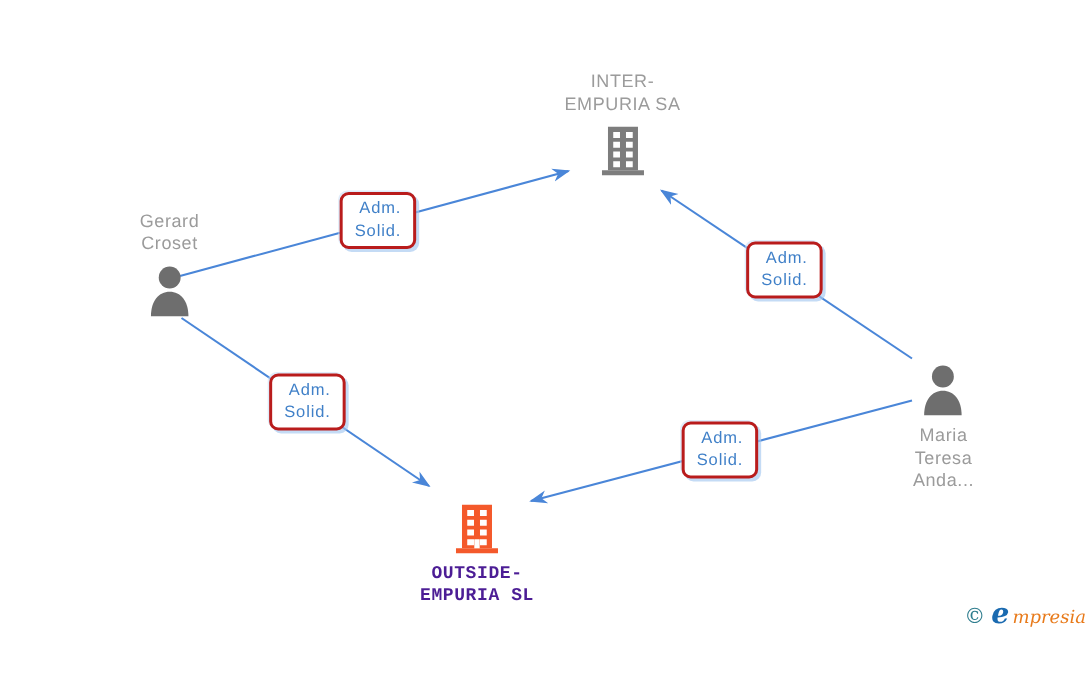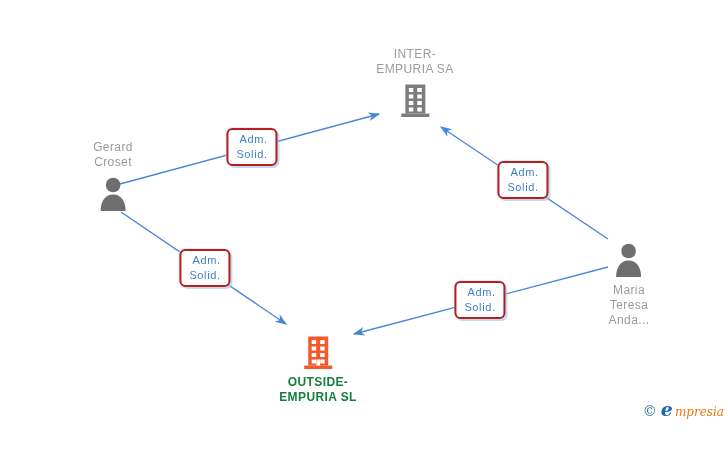--- a/index.html
+++ b/index.html
@@ -10,21 +10,21 @@
   #edge-layer{position:absolute;left:0;top:0;width:728px;height:450px;}
   .edge{stroke-width:1.4;fill:none;}
   .node{
     position:absolute;display:flex;flex-direction:column;align-items:center;
     transform:translateX(-50%);cursor:pointer;
   }
   .node-label{
     white-space:pre-line;text-align:center;font-size:12px;line-height:15px;
     letter-spacing:.4px;color:#9b9b9b;
   }
-  .node-label.strong{color:#15803d;font-weight:bold;}
+  .node-label.strong{color:#4c1d95;font-weight:bold;font-family:Liberation Mono, monospace;}
   .node-icon{display:block;}
   .icon-gap-below{margin-top:7px;}
   .icon-gap-above{margin-top:6px;}
   .edge-label{
     position:absolute;transform:translate(-50%,-50%);
     background:#ffffff;border:2px solid #b91c1c;border-radius:6px;
     box-shadow:2px 2px 0 rgba(164,199,240,.65), -1px -1px 0 rgba(198,221,245,.55);
     padding:2px 8px;font-size:11px;line-height:15px;letter-spacing:.6px;
     color:#4080c8;white-space:pre-line;text-align:right;
   }

